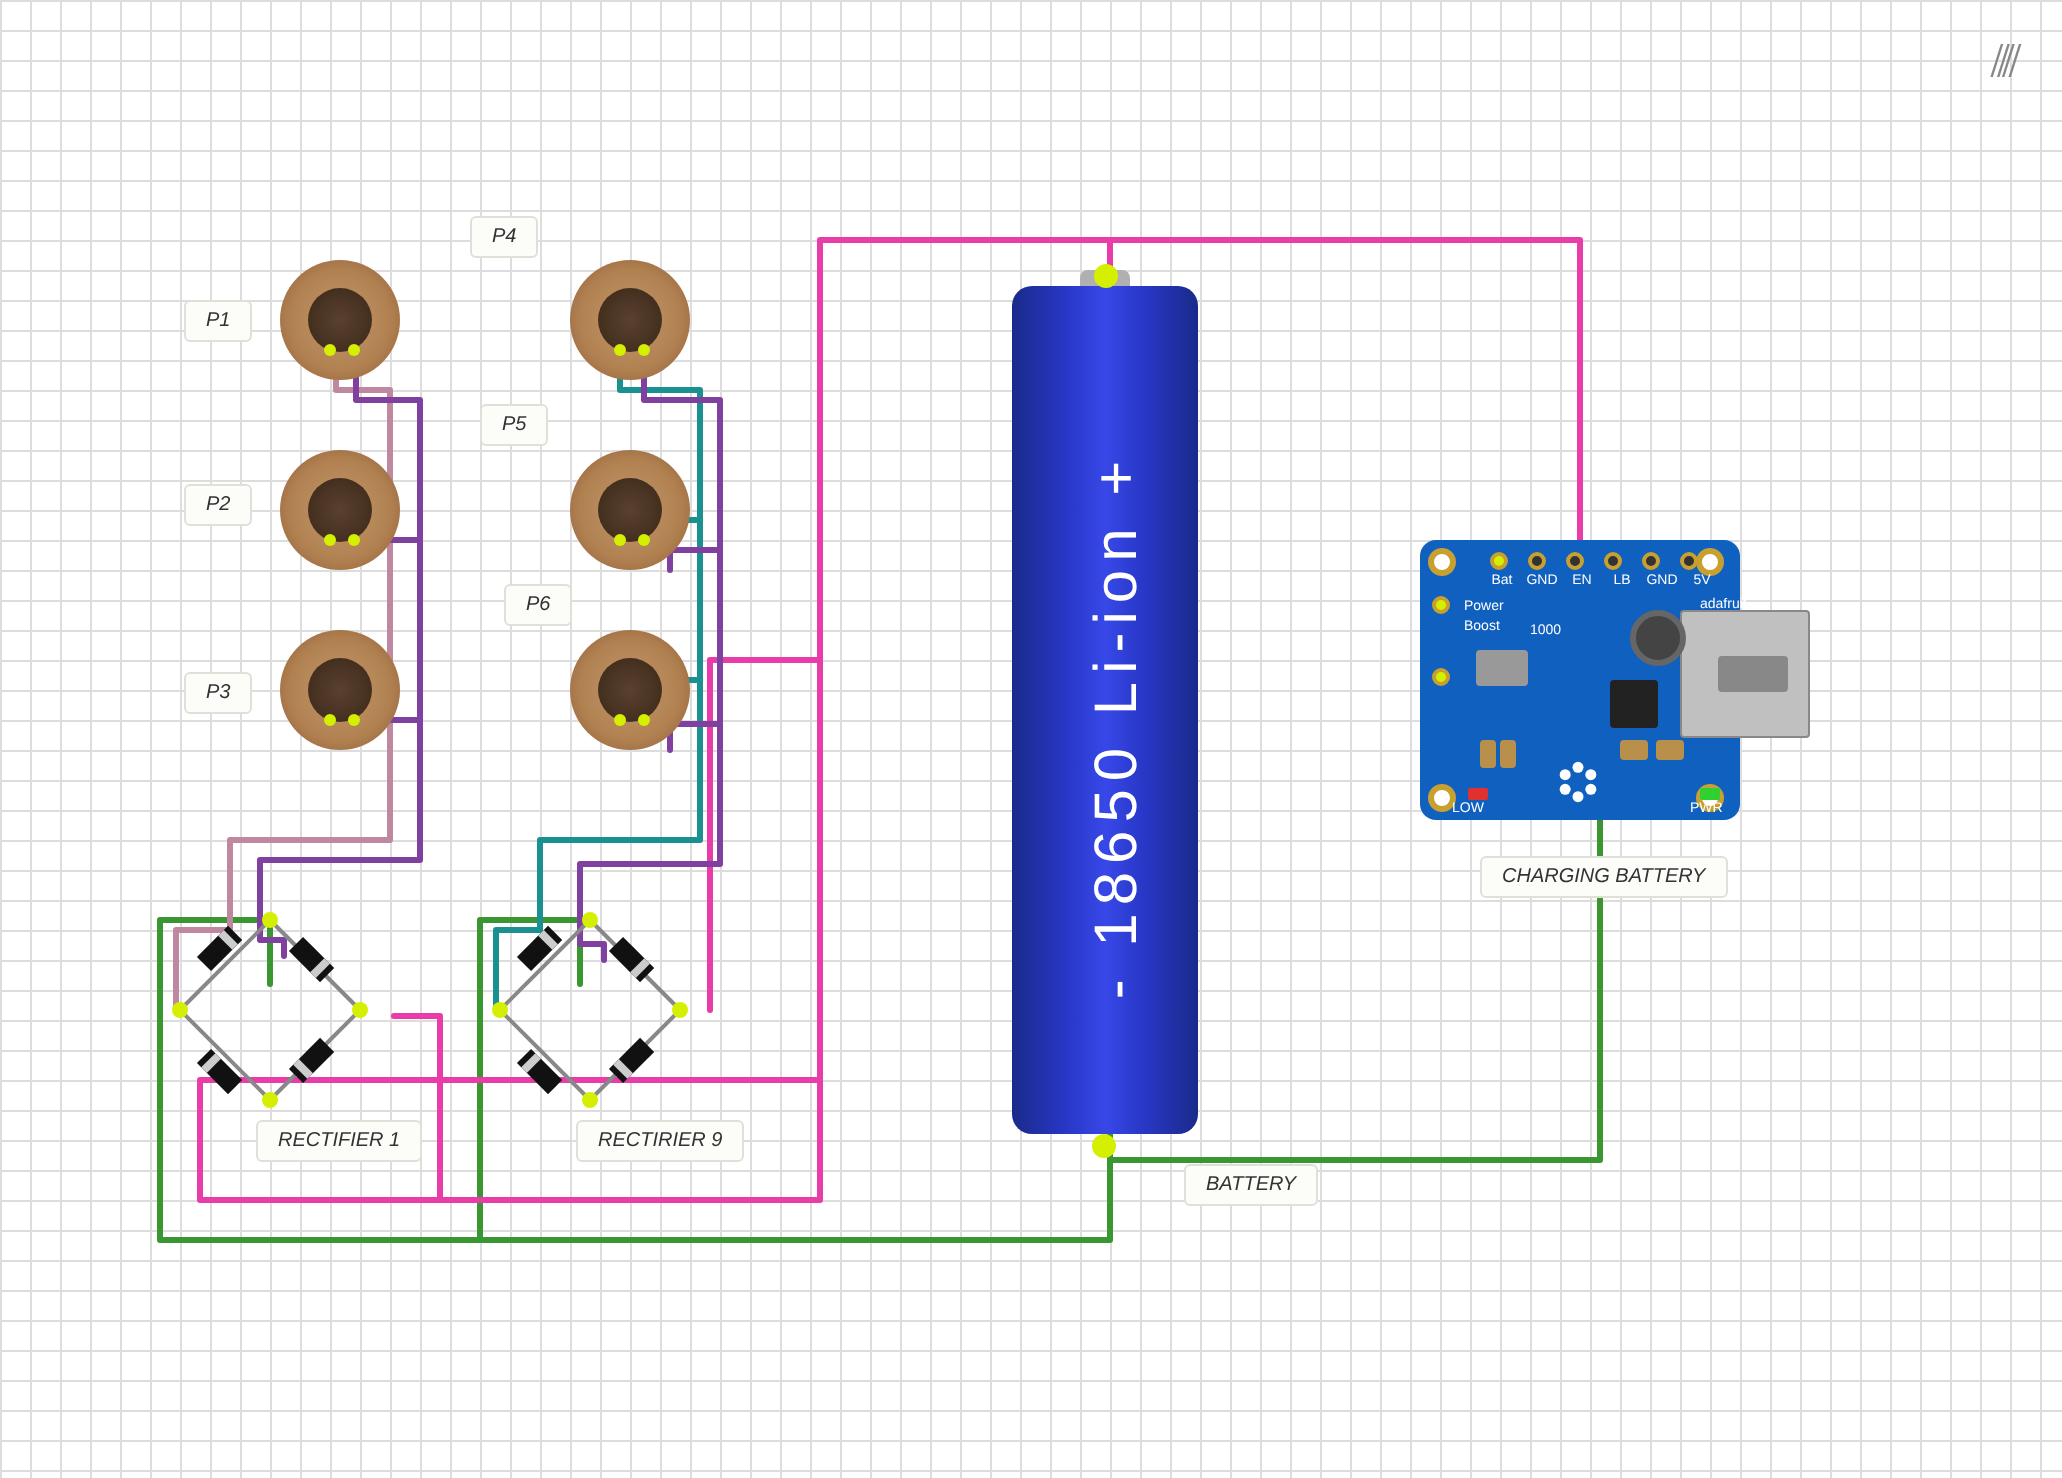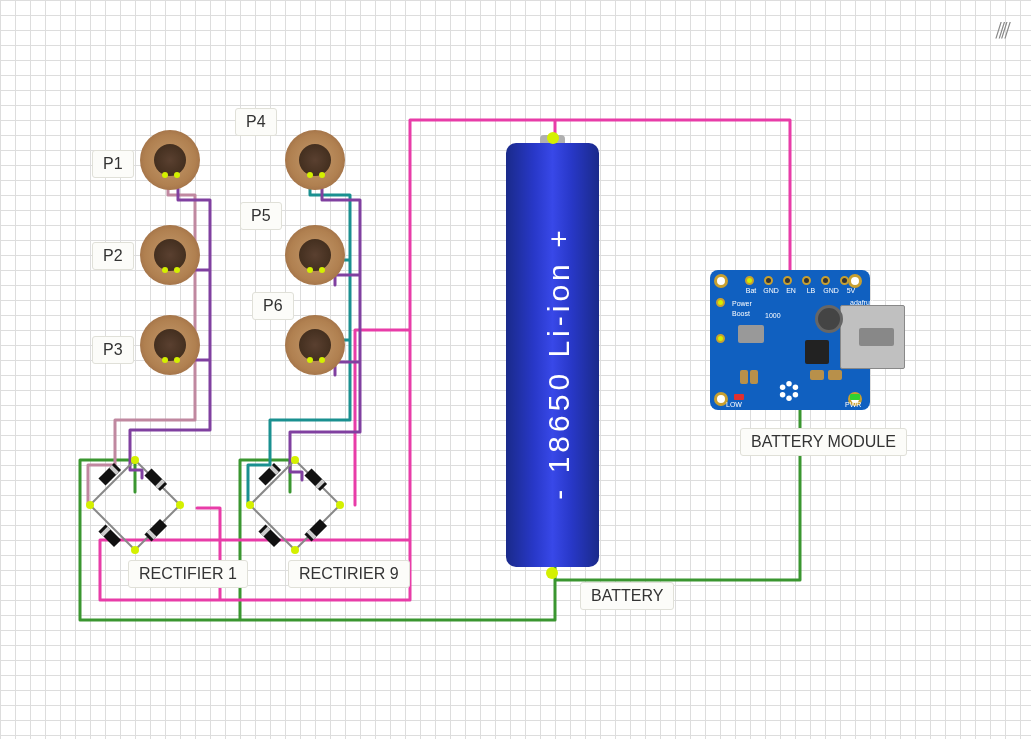--- a/index.html
+++ b/index.html
@@ -45,23 +45,24 @@
   left: 0;
   width: 1031px;
   height: 739px;
 }
 .label {
   position: absolute;
   background: #fcfcf9;
   border: 1px solid #e0e0d8;
   border-radius: 3px;
   padding: 4px 10px;
-  font-size: 16px;
+  font-size: 10px;
   color: #333;
   white-space: nowrap;
+  font-style: italic;
 }
 .piezo {
   position: absolute;
   width: 60px;
   height: 60px;
 }
 .piezo .outer {
   position: absolute;
   width: 60px;
   height: 60px;
@@ -465,14 +466,14 @@
 </div>
 
 <div class="label" style="top:150px;left:92px">P1</div>
 <div class="label" style="top:242px;left:92px">P2</div>
 <div class="label" style="top:336px;left:92px">P3</div>
 <div class="label" style="top:108px;left:235px">P4</div>
 <div class="label" style="top:202px;left:240px">P5</div>
 <div class="label" style="top:292px;left:252px">P6</div>
 <div class="label" style="top:560px;left:128px">RECTIFIER 1</div>
 <div class="label" style="top:560px;left:288px">RECTIRIER 9</div>
-<div class="label" style="top:582px;left:580px">BATTERY</div>
-<div class="label" style="top:428px;left:740px">BATTERY MODULE</div>
+<div class="label" style="top:582px;left:592px">BATTERY</div>
+<div class="label" style="top:428px;left:740px">CHARGING BATTERY</div>
 
 </body></html>

